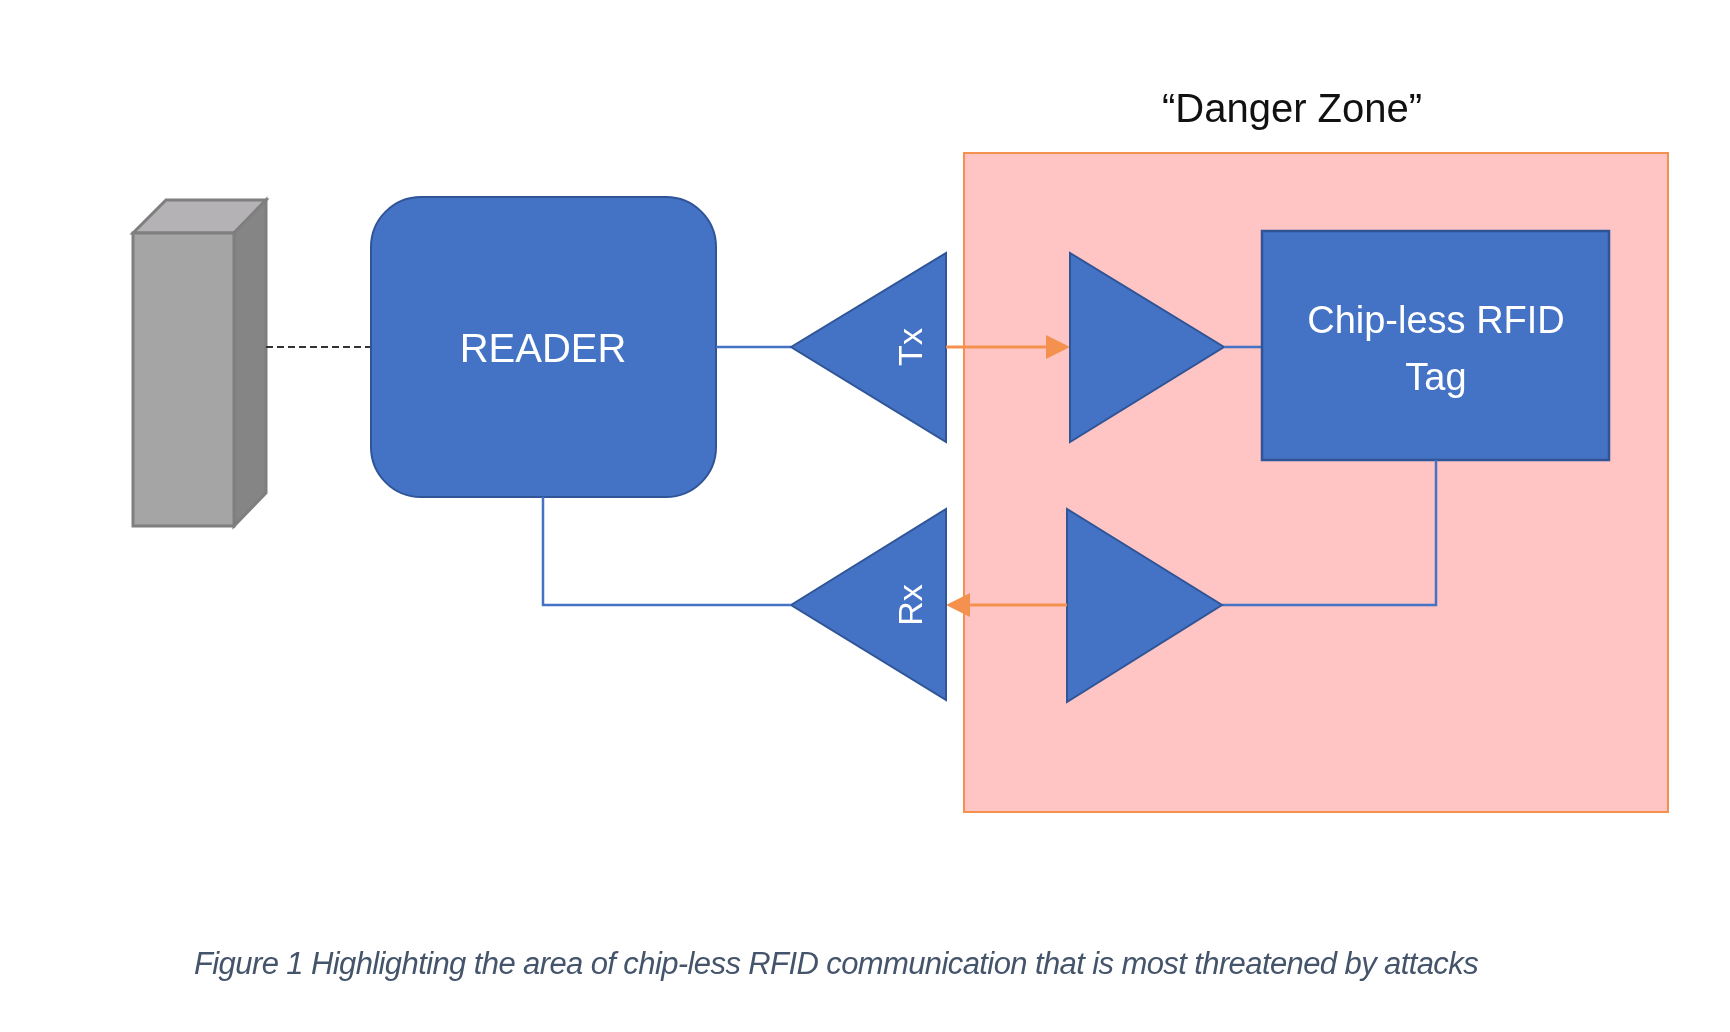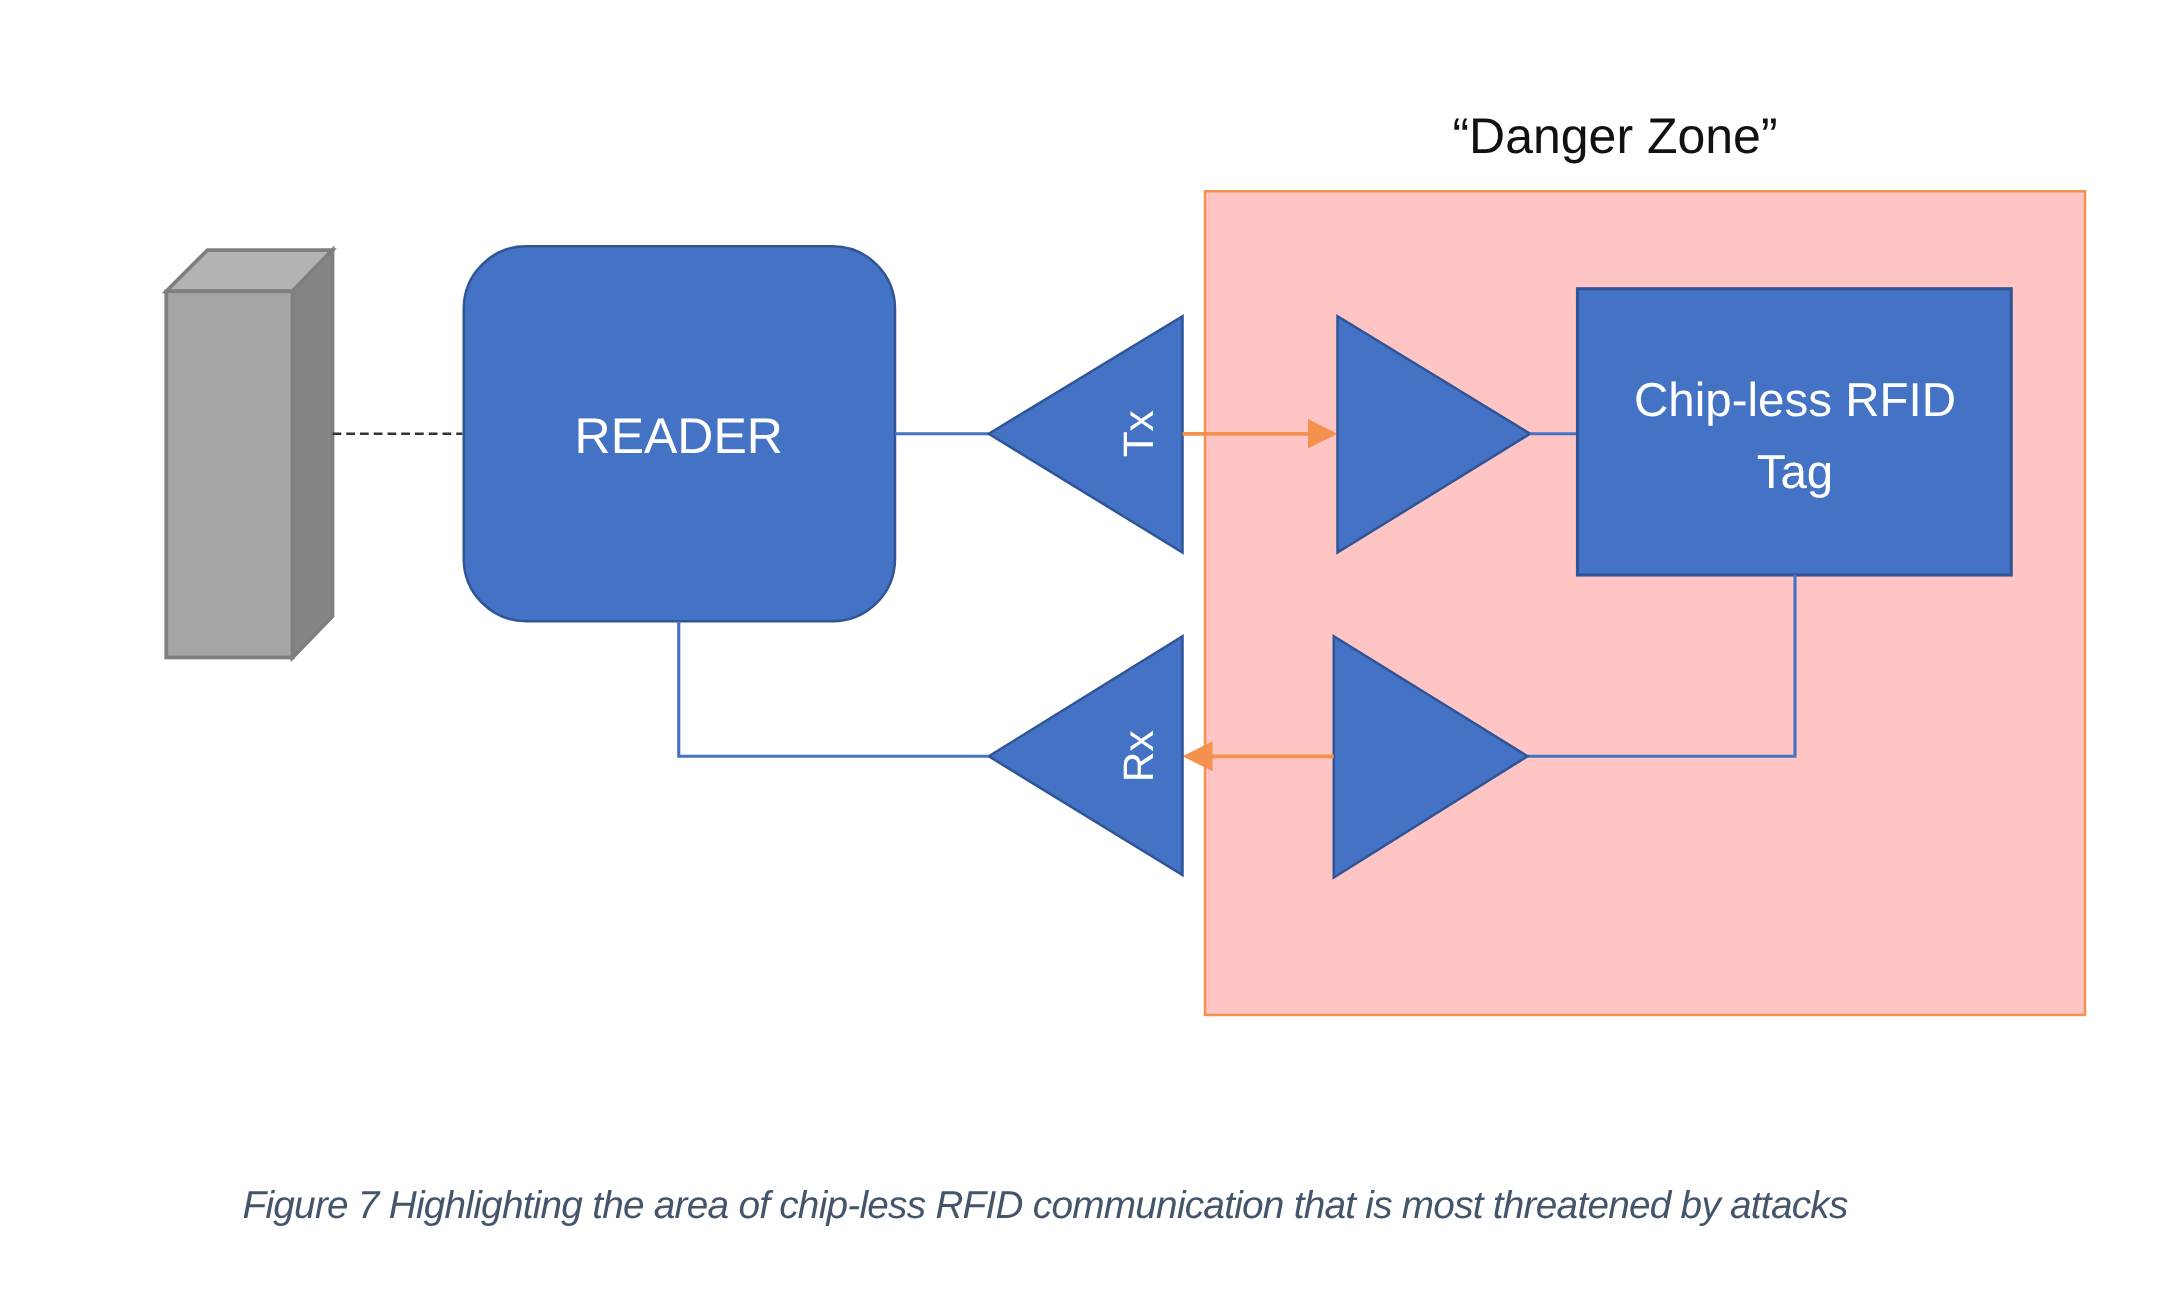--- a/index.html
+++ b/index.html
@@ -55,13 +55,13 @@
   <polygon points="1067,509 1067,702 1222,605" fill="#4472c4" stroke="#2f5597" stroke-width="2"></polygon>
 
   <line x1="1067" y1="605" x2="952" y2="605" stroke="#f4914e" stroke-width="3" marker-end="url(#arrowhead)"></line>
 
   <polygon points="791,605 946,509 946,700" fill="#4472c4" stroke="#2f5597" stroke-width="2"></polygon>
   <text class="lbl" x="0" y="0" font-size="34" text-anchor="middle" transform="translate(922,605) rotate(-90)">Rx</text>
 
   <polyline points="791,605 543,605 543,497" fill="none" stroke="#4472c4" stroke-width="2.5"></polyline>
 </svg>
 
-<div id="caption">Figure 7 Highlighting the area of chip-less RFID communication that is most threatened by attacks</div>
+<div id="caption">Figure 1 Highlighting the area of chip-less RFID communication that is most threatened by attacks</div>
 
 </body></html>

